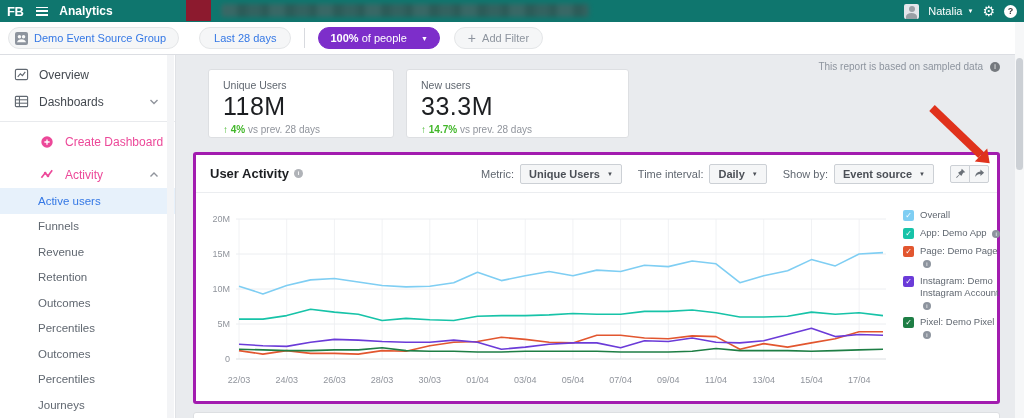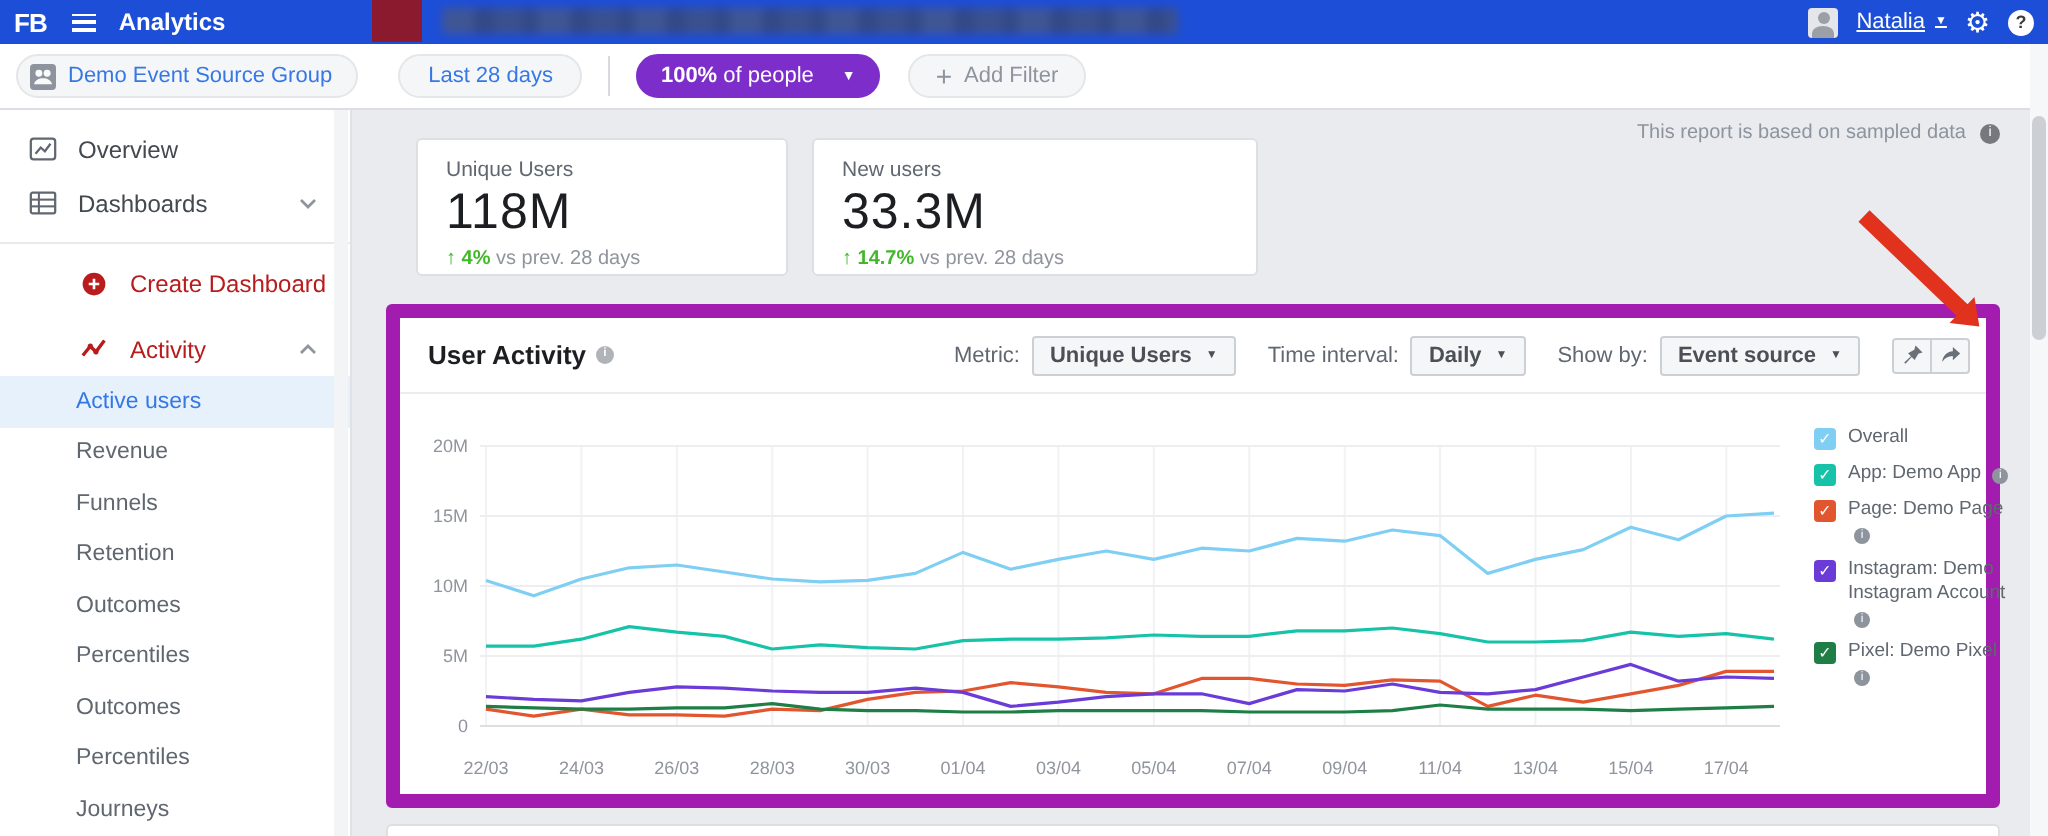--- a/index.html
+++ b/index.html
@@ -2,35 +2,35 @@
 <html><head>
 <meta charset="utf-8">
 <style>
   * { box-sizing: border-box; margin: 0; padding: 0; }
   html,body { width:1024px; height:418px; }
   body {
     font-family: "Liberation Sans", sans-serif;
     background:#e9ebee; position:relative; overflow:hidden; color:#1c1e21;
   }
   
-  .topbar { position:absolute; top:0; left:0; right:0; height:22px; background:#1d4ed8;
+  .topbar { position:absolute; top:0; left:0; right:0; height:22px; background:#0f766e;
             display:flex; align-items:center; color:#fff; z-index:30; }
   .logo { margin-left:7px; font-weight:bold; font-size:13px; letter-spacing:-0.5px; cursor:pointer; }
   .hamburger { margin-left:13px; width:12px; height:9px; display:flex; flex-direction:column; justify-content:space-between; cursor:pointer; }
   .hamburger i { display:block; height:1.5px; background:#fff; }
   .topbar-title { margin-left:11px; font-weight:bold; font-size:12px; }
   .redacted-box { position:absolute; left:186px; top:0; width:25px; height:21px; background:#8c1a2e; }
   .blurred-search { position:absolute; left:221px; top:4px; width:368px; height:13px; border-radius:2px;
       background:repeating-linear-gradient(90deg,#5c5d5f 0 16px,#454647 16px 26px,#525355 26px 40px,#454647 40px 48px);
       filter:blur(2.5px); opacity:.55; }
   .topbar-right { position:absolute; right:7px; top:0; height:22px; display:flex; align-items:center; gap:9px; }
   .avatar { width:15px; height:15px; background:#e4e6eb; border-radius:2px; position:relative; overflow:hidden; cursor:pointer; }
   .avatar .head { position:absolute; left:4.5px; top:2.5px; width:6px; height:6px; border-radius:50%; background:#9aa0a6; }
   .avatar .bod { position:absolute; left:2px; top:9.5px; width:11px; height:7px; border-radius:50% 50% 0 0; background:#9aa0a6; }
-  .user-name { font-size:11px; display:flex; align-items:center; gap:5px; cursor:pointer;text-decoration:underline; }
+  .user-name { font-size:11px; display:flex; align-items:center; gap:5px; cursor:pointer; }
   .caret-sm { font-size:6px; color:#fff; }
   .gear { font-size:14px; line-height:14px; cursor:pointer; }
   .help { width:13px; height:13px; border-radius:50%; background:#fff; color:#3a3b3c; font-size:9px;
           font-weight:bold; text-align:center; line-height:13px; cursor:pointer; }
   
   .filterbar { position:absolute; top:22px; left:0; right:0; height:33px; background:#fff;
                border-bottom:1px solid #dcdee3; display:flex; align-items:center; z-index:20; }
   .pill { height:22px; border-radius:12px; display:inline-flex; align-items:center; font-size:11px;
           background:#f5f6f7; border:1px solid #e4e6e8; cursor:pointer; white-space:nowrap; }
   .pill-source { margin-left:8px; padding:0 12px 0 6px; color:#3578e5; gap:6px; }
@@ -42,21 +42,21 @@
   .pill-people .caret-sm { font-size:7px; }
   .pill-addfilter { margin-left:14px; padding:0 13px; color:#8d949e; gap:6px; }
   .plus-glyph { font-size:14px; font-weight:normal; color:#8d949e; }
   
   .sidebar { position:absolute; top:55px; left:0; bottom:0; width:176px; background:#fff;
              border-right:1px solid #e0e2e6; z-index:10; padding-top:6px; }
   .side-scroll { position:absolute; right:1px; top:0; bottom:0; width:7px; background:#f3f4f6; }
   .side-row { height:27px; display:flex; align-items:center; padding-left:13px; font-size:12px;
               color:#444950; cursor:pointer; position:relative; }
   .side-row .side-icon { width:16px; height:16px; margin-right:10px; display:inline-flex; align-items:center; justify-content:center; color:#606770; }
-  .side-row.accent, .side-row.accent .side-icon { color:#b91c1c;margin-left:13px; }
+  .side-row.accent, .side-row.accent .side-icon { color:#ec4899;margin-left:13px; }
   .side-chevron { position:absolute; right:16px; color:#90949c; display:inline-flex; }
   .side-divider { border-top:1px solid #e8eaed; margin:6px 0; }
   .side-gap { height:6px; }
   .side-sub { height:25.5px; display:flex; align-items:center; padding-left:38px; font-size:11.5px;
               color:#606770; cursor:pointer; }
   .side-sub.active { background:#e7f1fb; color:#3578e5; }
   
   .main { position:absolute; left:177px; top:55px; right:0; bottom:0; }
   .sampled { position:absolute; top:6px; right:24px; font-size:10px; color:#8d949e;
              display:flex; align-items:center; gap:7px; }
@@ -68,21 +68,21 @@
   .kpi-card { position:absolute; top:14px; height:69px; background:#fff; border:1px solid #dddfe2;
               border-radius:3px; padding:9px 14px; }
   .kpi-1 { left:31px; width:186px; }
   .kpi-2 { left:229px; width:223px; }
   .kpi-label { font-size:10.5px; color:#606770; }
   .kpi-value { font-size:25px; color:#1c1e21; margin-top:1px; letter-spacing:.5px; }
   .kpi-delta { font-size:10px; color:#90949c; margin-top:3px; }
   .kpi-delta .up { color:#42b72a; font-weight:bold; }
   
   .chart-card { position:absolute; left:16px; right:24px; top:97px; height:252px; background:#fff;
-                border:7px solid #a21caf; border-radius:3px; }
+                border:3px solid #a21caf; border-radius:3px; }
   .chart-header { height:38px; display:flex; align-items:center; padding:0 8px 0 14px;
                   border-bottom:1px solid #ebedf0; }
   .chart-title { font-size:13px; font-weight:bold; color:#1c1e21; display:flex; align-items:center; gap:5px; }
   .spacer { flex:1; }
   .ctl-label { font-size:11px; color:#606770; margin-right:6px; }
   .dd-btn { display:inline-flex; align-items:center; gap:7px; background:#f5f6f7; border:1px solid #ccd0d5;
             border-radius:2px; padding:3px 8px; font-size:11px; font-weight:bold; color:#4b4f56;
             margin-right:16px; cursor:pointer; white-space:nowrap; }
   .dd-btn .caret-sm { color:#4b4f56; font-size:6px; }
   .icon-btn { width:20px; height:18px; border:1px solid #ccd0d5; background:#f5f6f7; display:inline-flex;
@@ -206,24 +206,24 @@
         <span class="side-chevron">
           <svg viewBox="0 0 10 9" width="10" height="9">
             <polyline points="1.5,6.5 5,3 8.5,6.5" fill="none" stroke="currentColor" stroke-width="1.4"></polyline>
           </svg>
         </span>
       </div>
       <div class="side-sub active">
         <span>Active users</span>
       </div>
       <div class="side-sub">
+        <span>Funnels</span>
+      </div>
+      <div class="side-sub">
         <span>Revenue</span>
-      </div>
-      <div class="side-sub">
-        <span>Funnels</span>
       </div>
       <div class="side-sub">
         <span>Retention</span>
       </div>
       <div class="side-sub">
         <span>Outcomes</span>
       </div>
       <div class="side-sub">
         <span>Percentiles</span>
       </div>

